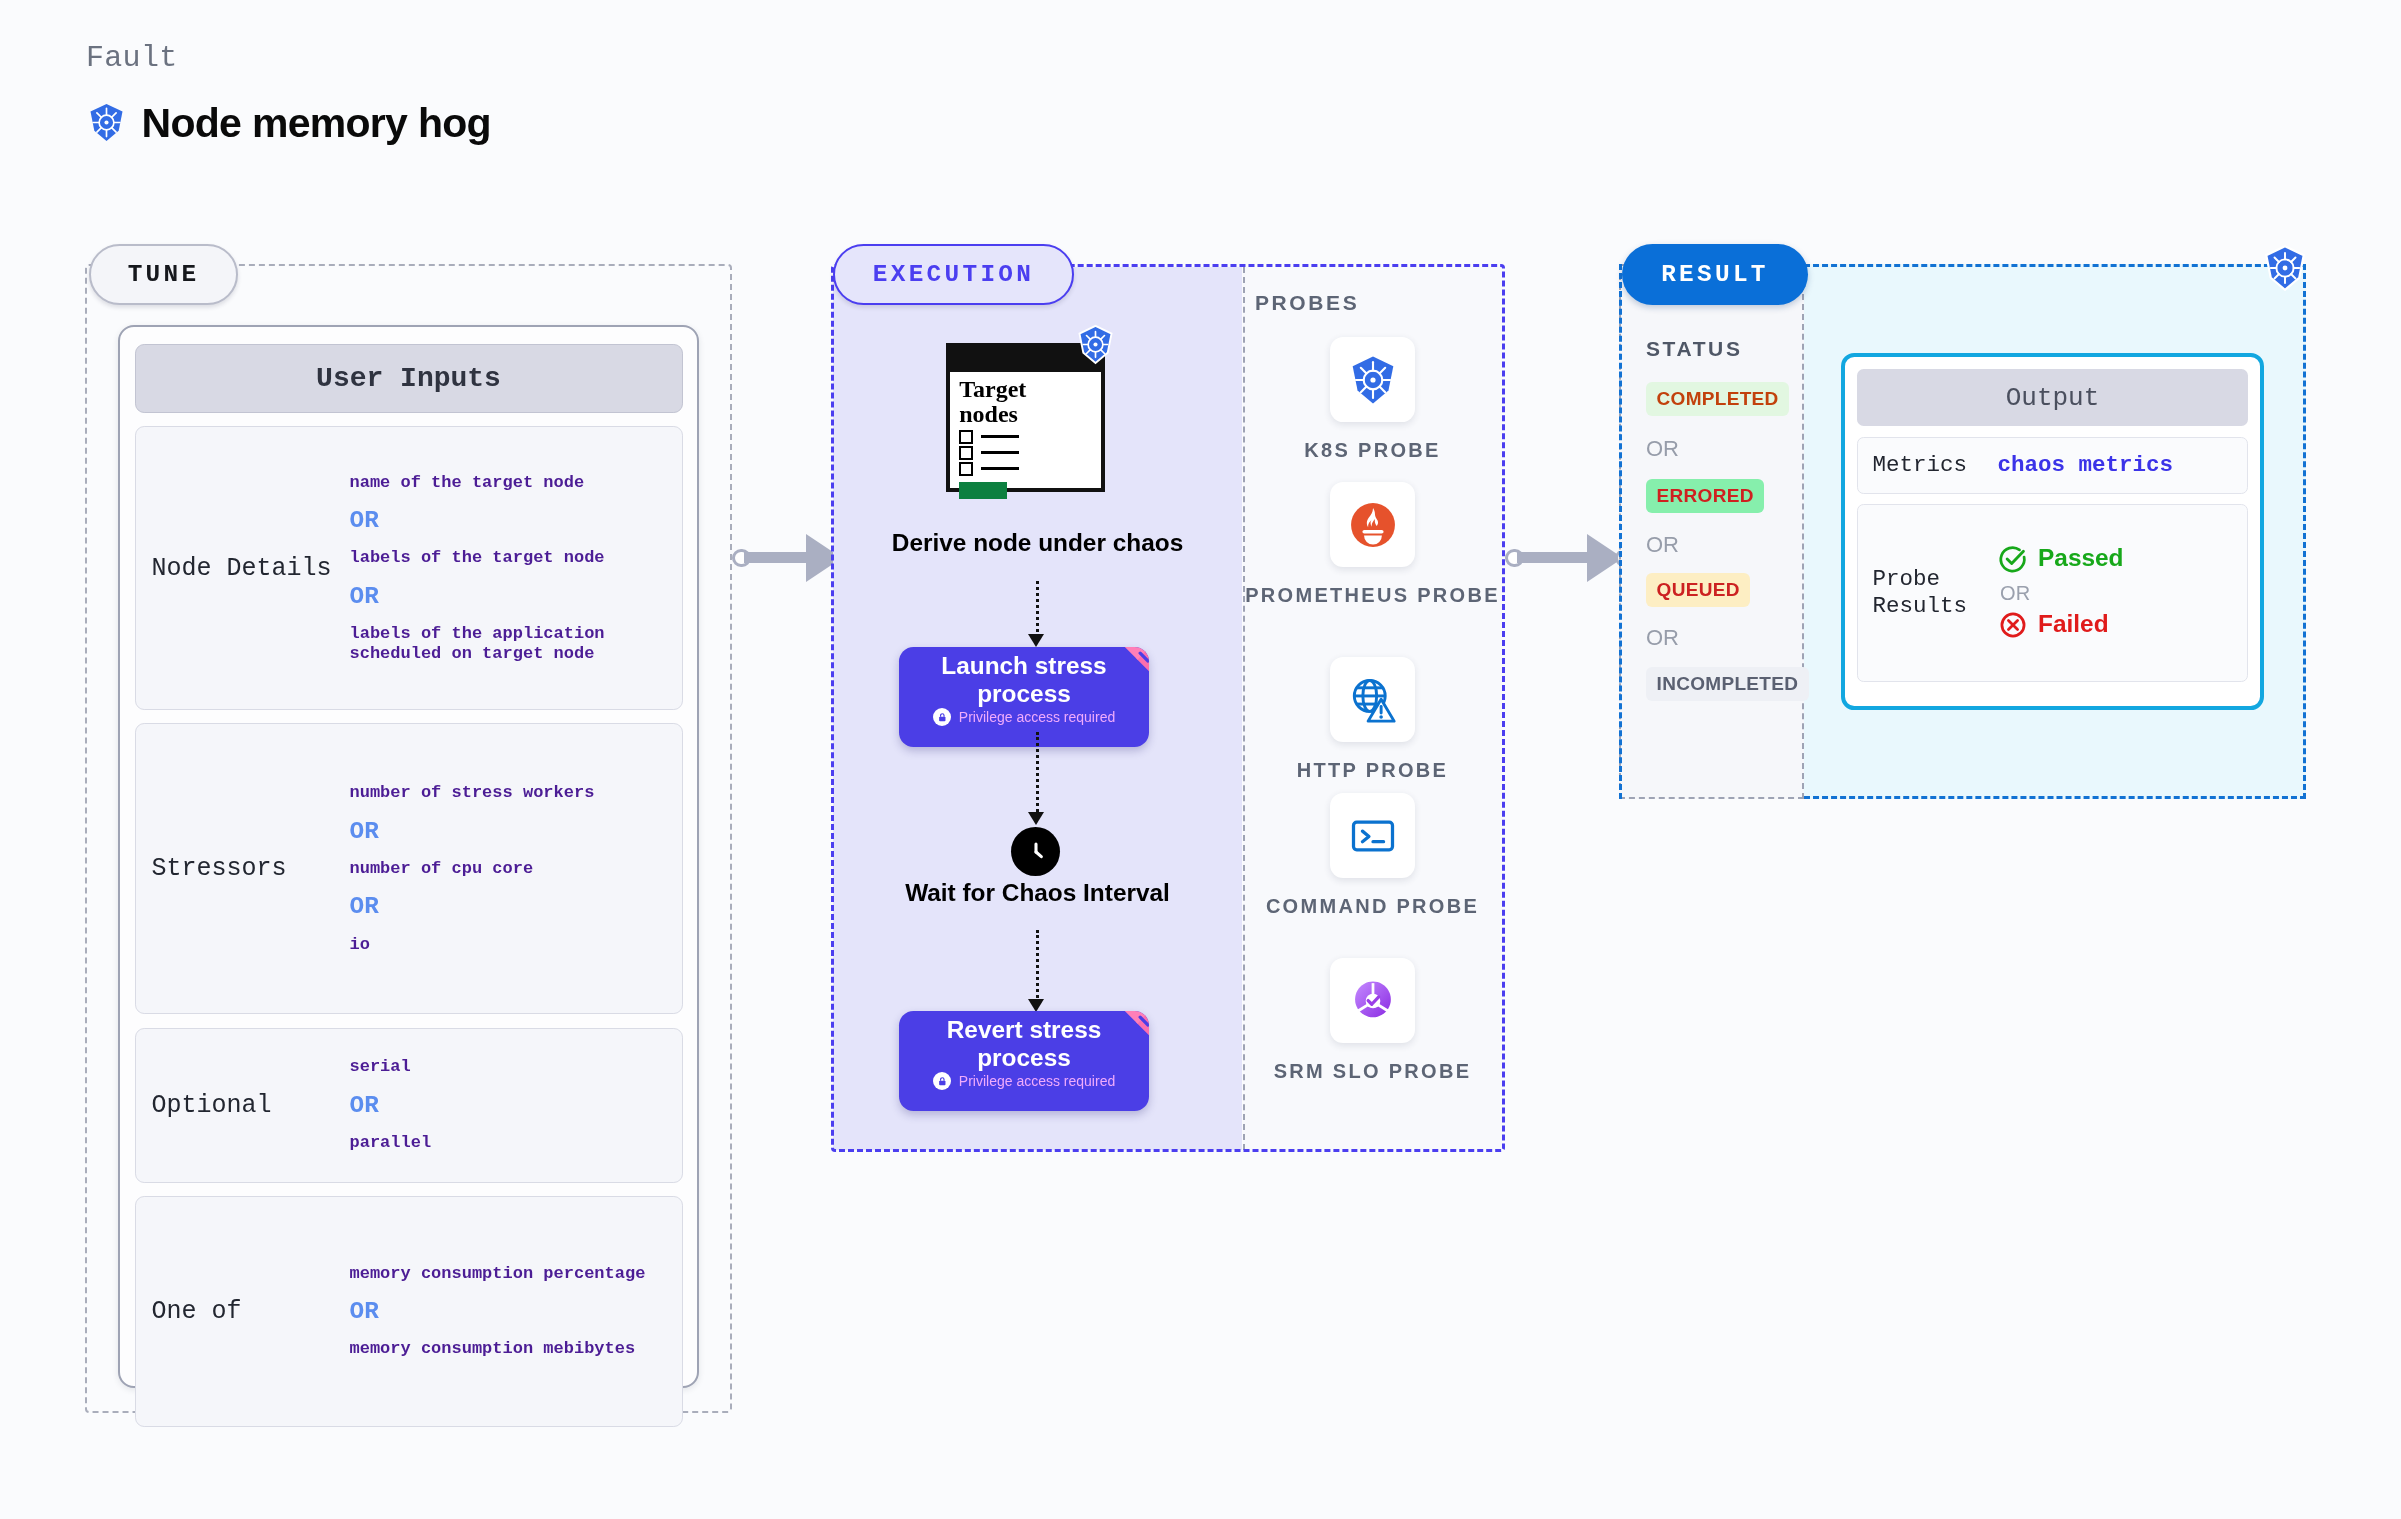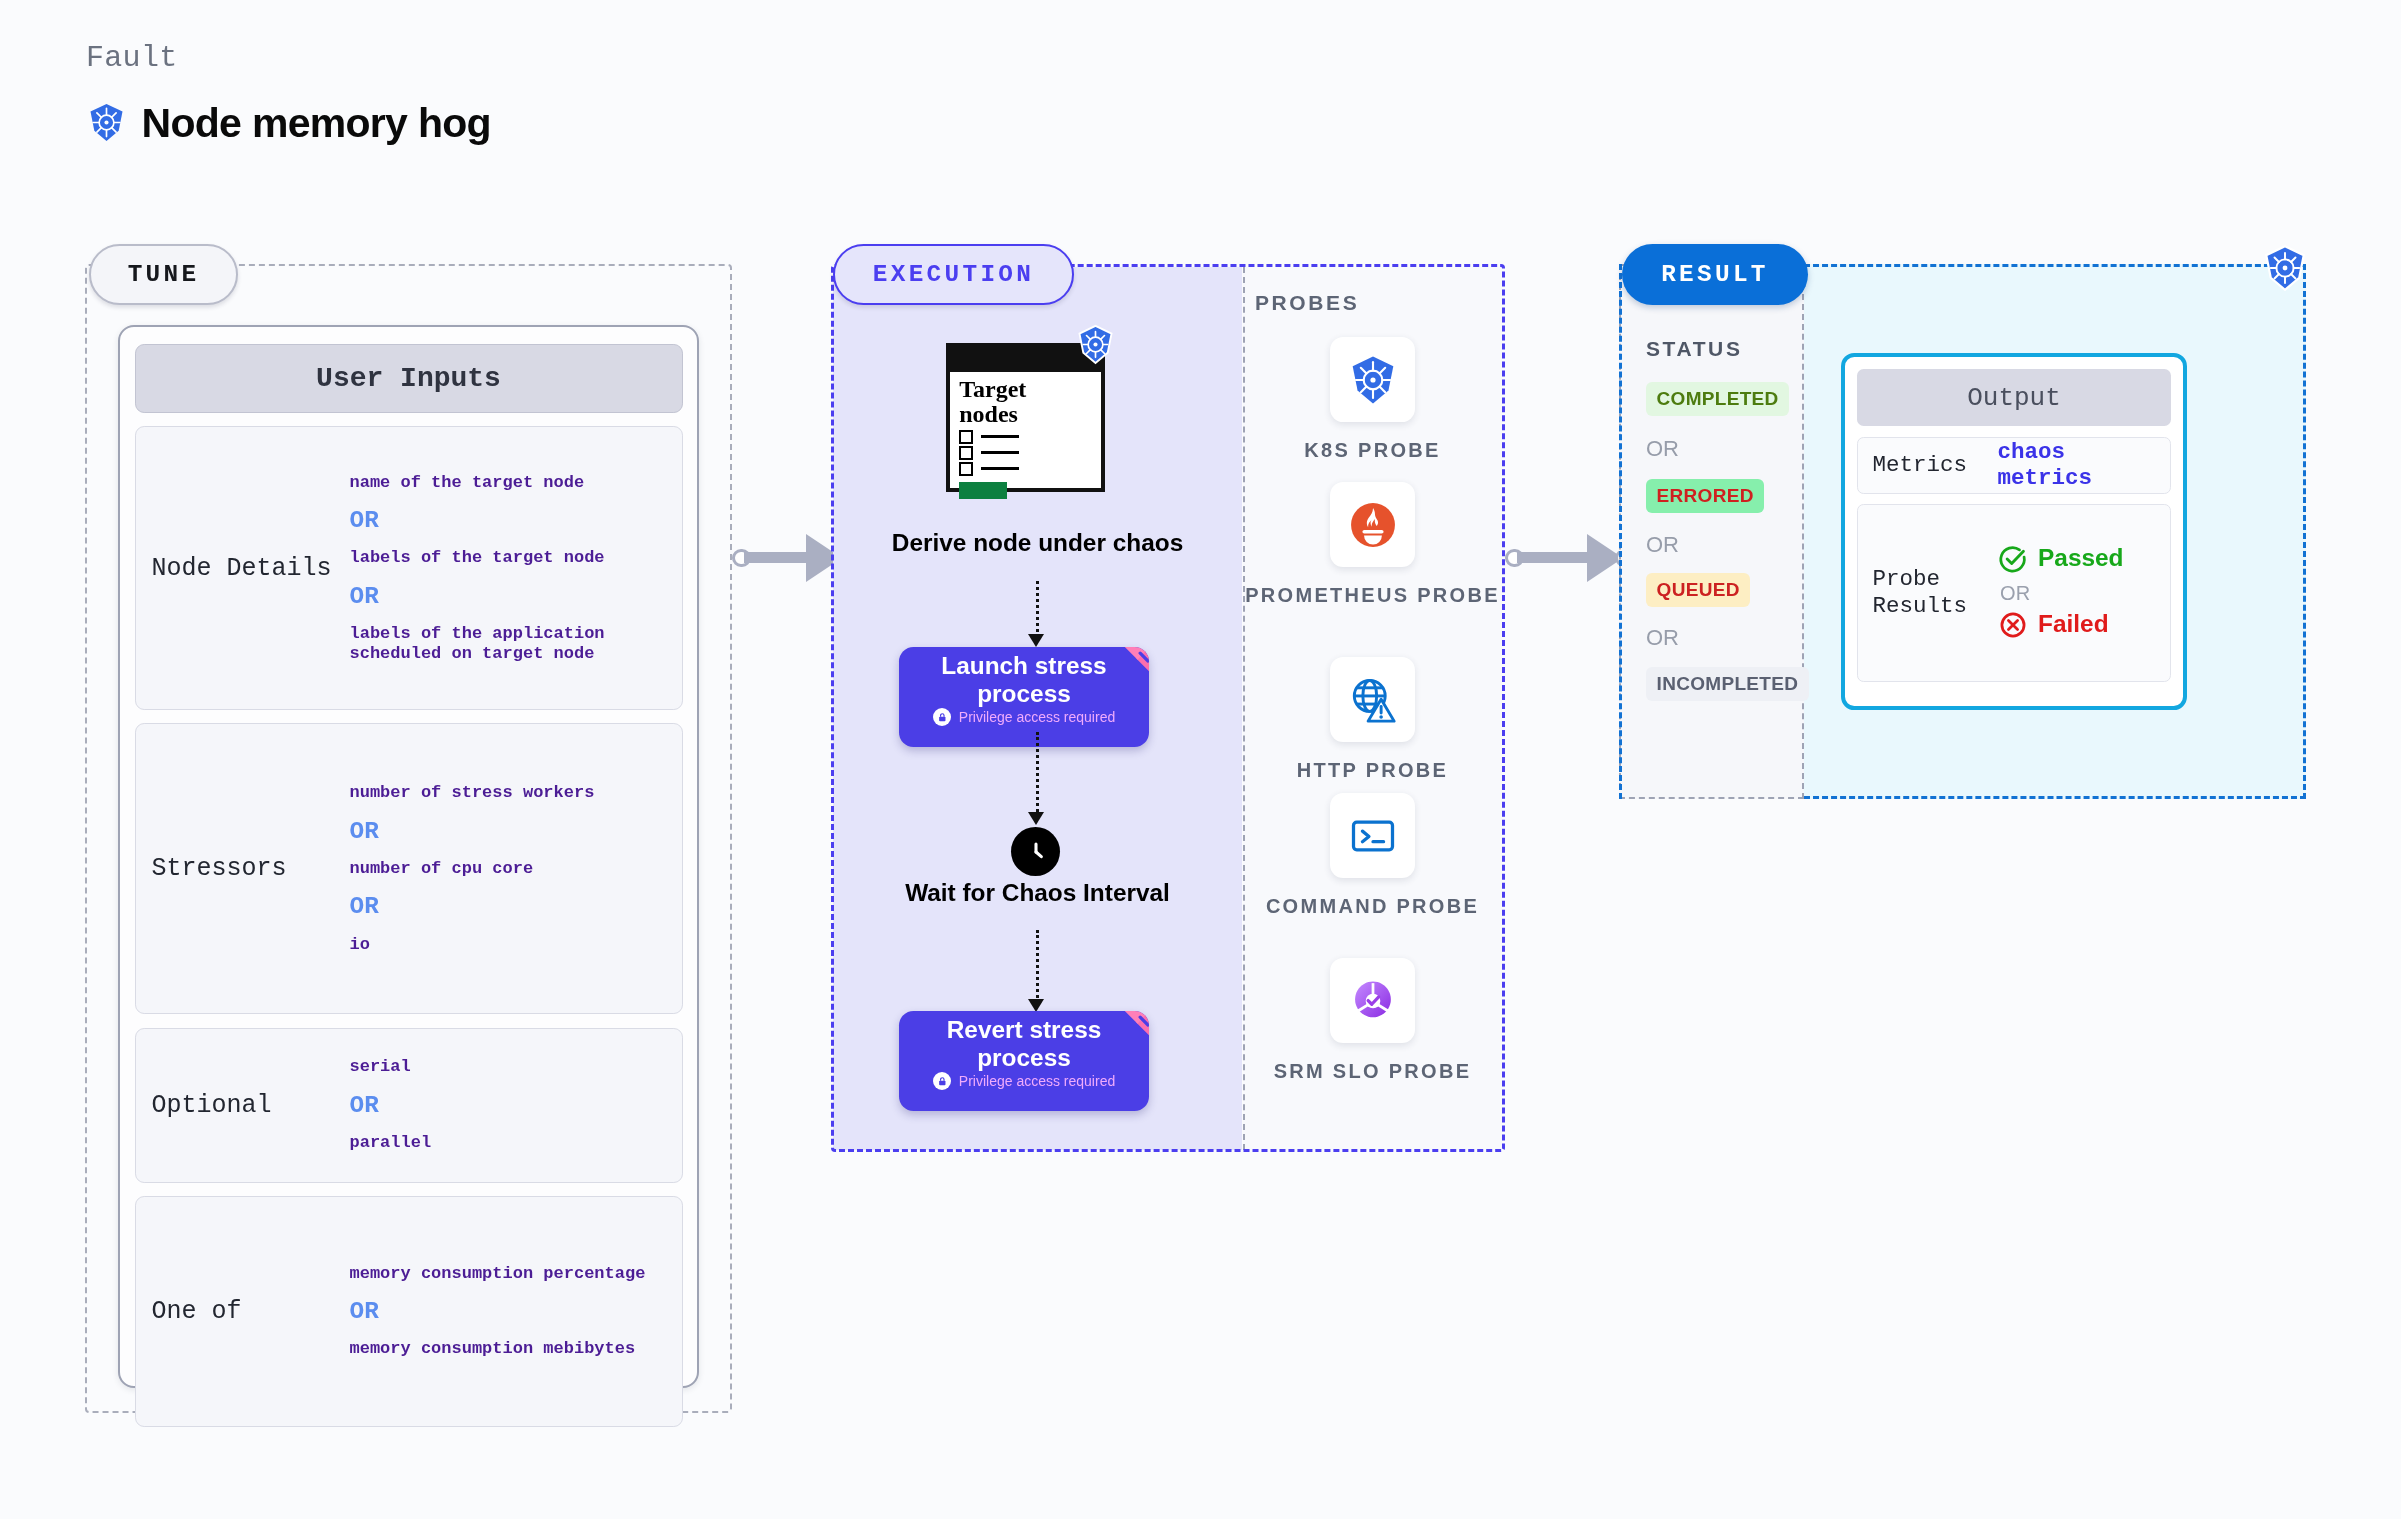--- a/index.html
+++ b/index.html
@@ -194,21 +194,21 @@
     padding: 6px 10.6px; font-size: 19px; font-weight: bold; letter-spacing: 0.3px;
   }
   .status-or {
     position: absolute; left: 1646px; font-size: 22px; color: #979daa;
   }
   #output-region {
     position: absolute; left: 1804px; top: 264px; width: 502px; height: 535px;
     background: #e9f8fd; border: 3.3px dashed #1272d3; border-left: none;
   }
   #output-card {
-    position: absolute; left: 1841px; top: 353px; width: 346px; height: 357px;
+    position: absolute; left: 1841px; top: 353px; width: 423px; height: 357px;
     background: #fff; border: 4.6px solid #12a7e0; border-radius: 13.2px;
     padding: 12px;
   }
   #output-head {
     height: 57px; background: #d8d9e4; border-radius: 6.6px;
     display: flex; align-items: center; justify-content: center;
     font-family: "Liberation Mono", monospace; font-size: 26px; color: #4a4f5e;
   }
   .out-row {
     margin-top: 10.6px; background: #fafbfd; border: 1.3px solid #e2e4ec;
@@ -514,21 +514,21 @@
   <div class="ring" style="left:110px; top:20.5px;"></div>
 </div>
 
 <div id="output-region"></div>
 <div id="status-region"></div>
 <div id="status-region-blue-left"></div>
 <div id="result-pill" class="pill">RESULT</div>
 
 <div id="status-title">STATUS</div>
 
-<div class="status-badge" style="top:382px; background:#e2f7e1; color:#4d7c0f;">COMPLETED</div>
+<div class="status-badge" style="top:382px; background:#e2f7e1; color:#c2410c;">COMPLETED</div>
 <div class="status-or" style="top:436px;">OR</div>
 <div class="status-badge" style="top:479px; background:#86efac; color:#cf2020;">ERRORED</div>
 <div class="status-or" style="top:532px;">OR</div>
 <div class="status-badge" style="top:573px; background:#fdeec3; color:#cc2121;">QUEUED</div>
 <div class="status-or" style="top:625px;">OR</div>
 <div class="status-badge" style="top:667px; background:#eef0f5; color:#5a6071;">INCOMPLETED</div>
 
 <div id="output-card">
   <div id="output-head">Output</div>
 

